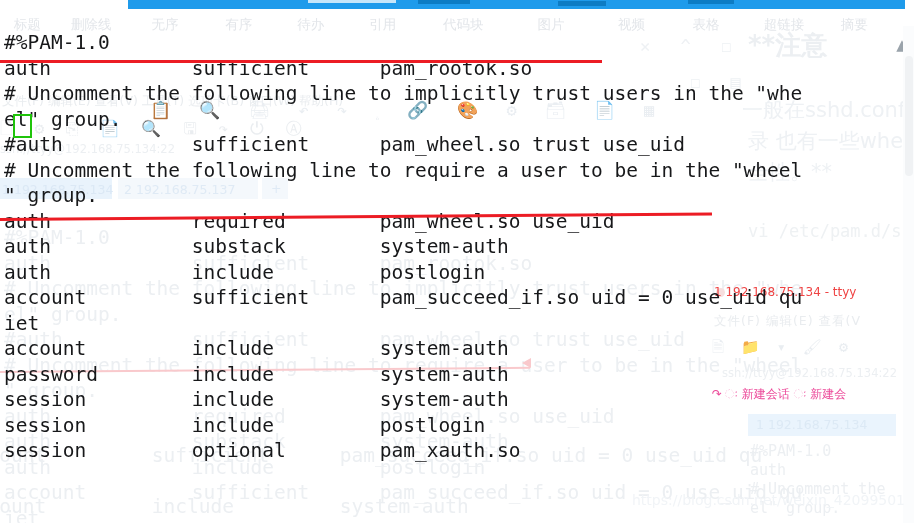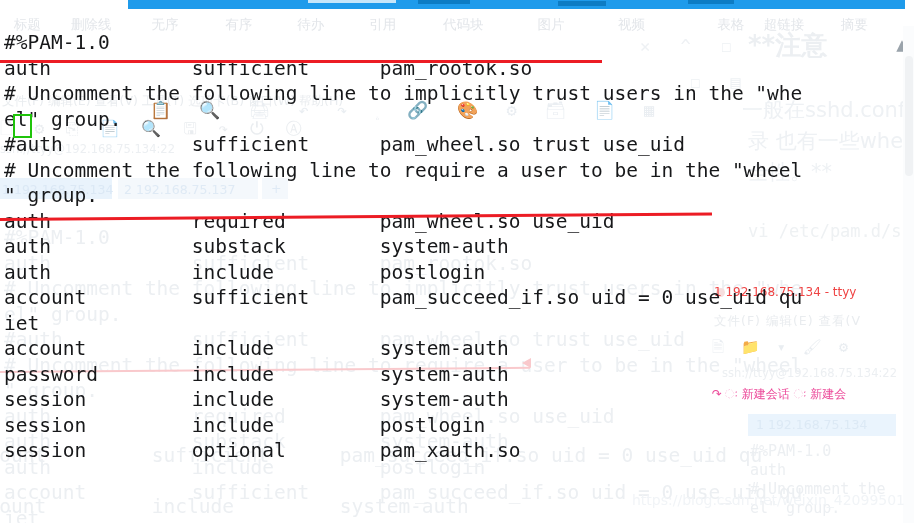--- a/index.html
+++ b/index.html
@@ -229,21 +229,21 @@
 <div class="ghost-toolbar" id="editor-toolbar">
     <span class="ti" style="width: 66px;">标题</span>
     <span class="ti" style="width: 88px;">删除线</span>
     <span class="ti" style="width: 90px;">无序</span>
     <span class="ti" style="width: 88px;">有序</span>
     <span class="ti" style="width: 86px;">待办</span>
     <span class="ti" style="width: 88px;">引用</span>
     <span class="ti" style="width: 106px;">代码块</span>
     <span class="ti" style="width: 106px;">图片</span>
     <span class="ti" style="width: 88px;">视频</span>
-    <span class="ti" style="width: 92px; text-align: right;">表格</span>
+    <span class="ti" style="width: 92px;">表格</span>
     <span class="ti" style="width: 96px;">超链接</span>
     <span class="ti" style="width: 74px;">摘要</span>
   </div>
 
 <div class="chev">▲</div>
 
 <div class="code" id="file-body"><div class="ln">#%PAM-1.0</div><div class="ln">auth            sufficient      pam_rootok.so</div><div class="ln"># Uncomment the following line to implicitly trust users in the "whe</div><div class="ln">el" group.</div><div class="ln">#auth           sufficient      pam_wheel.so trust use_uid</div><div class="ln"># Uncomment the following line to require a user to be in the "wheel</div><div class="ln">" group.</div><div class="ln">auth            required        pam_wheel.so use_uid</div><div class="ln">auth            substack        system-auth</div><div class="ln">auth            include         postlogin</div><div class="ln">account         sufficient      pam_succeed_if.so uid = 0 use_uid qu</div><div class="ln">iet</div><div class="ln">account         include         system-auth</div><div class="ln">password        include         system-auth</div><div class="ln">session         include         system-auth</div><div class="ln">session         include         postlogin</div><div class="ln">session         optional        pam_xauth.so</div></div>
 
 <div class="redline" style="left:0px;top:60px;width:602px;"></div>
 <div class="redline" style="left:0px;top:218px;width:712px;transform:rotate(-0.45deg);"></div>

